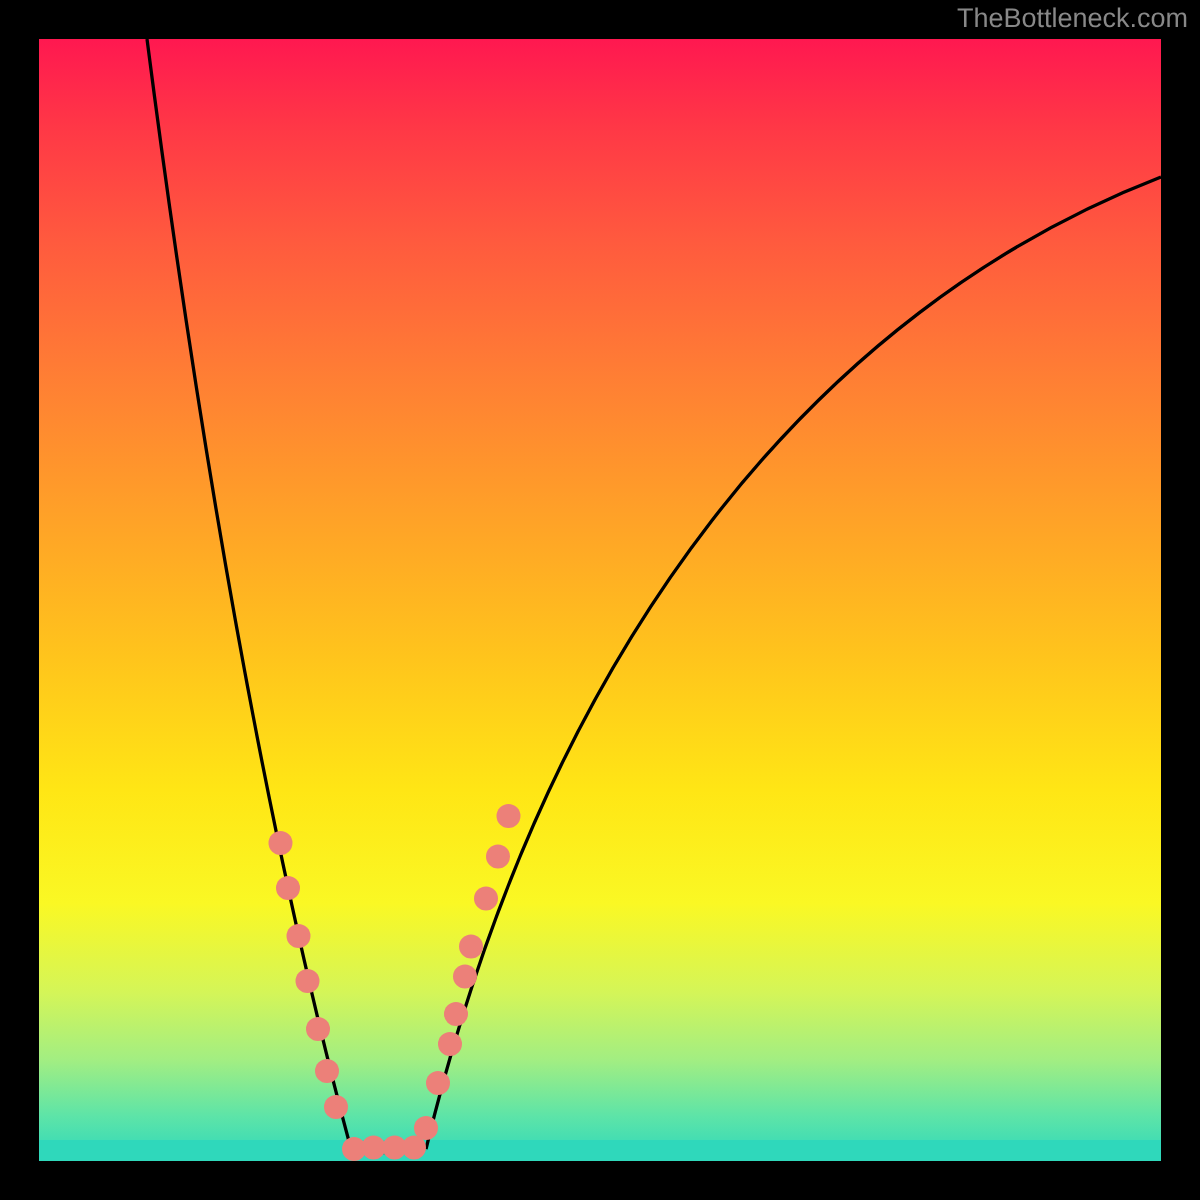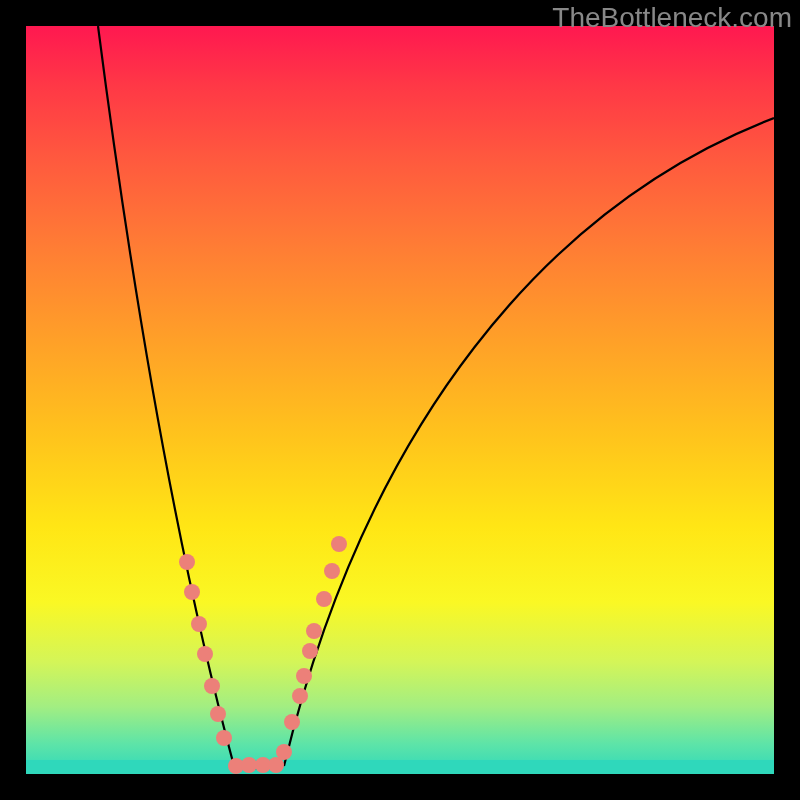--- a/index.html
+++ b/index.html
@@ -13,21 +13,21 @@
       background: #000;
       position: relative;
       overflow: hidden;
       font-family: Arial, sans-serif;
     }
     .watermark {
       position: absolute;
       top: 2px;
       right: 8px;
       color: #888;
-      font-size: 28px;
+      font-size: 18px;
       font-weight: 500;
       z-index: 10;
     }
     .chart-area {
       position: absolute;
       left: 26px;
       top: 26px;
       width: 748px;
       height: 748px;
       background: linear-gradient(to bottom,

